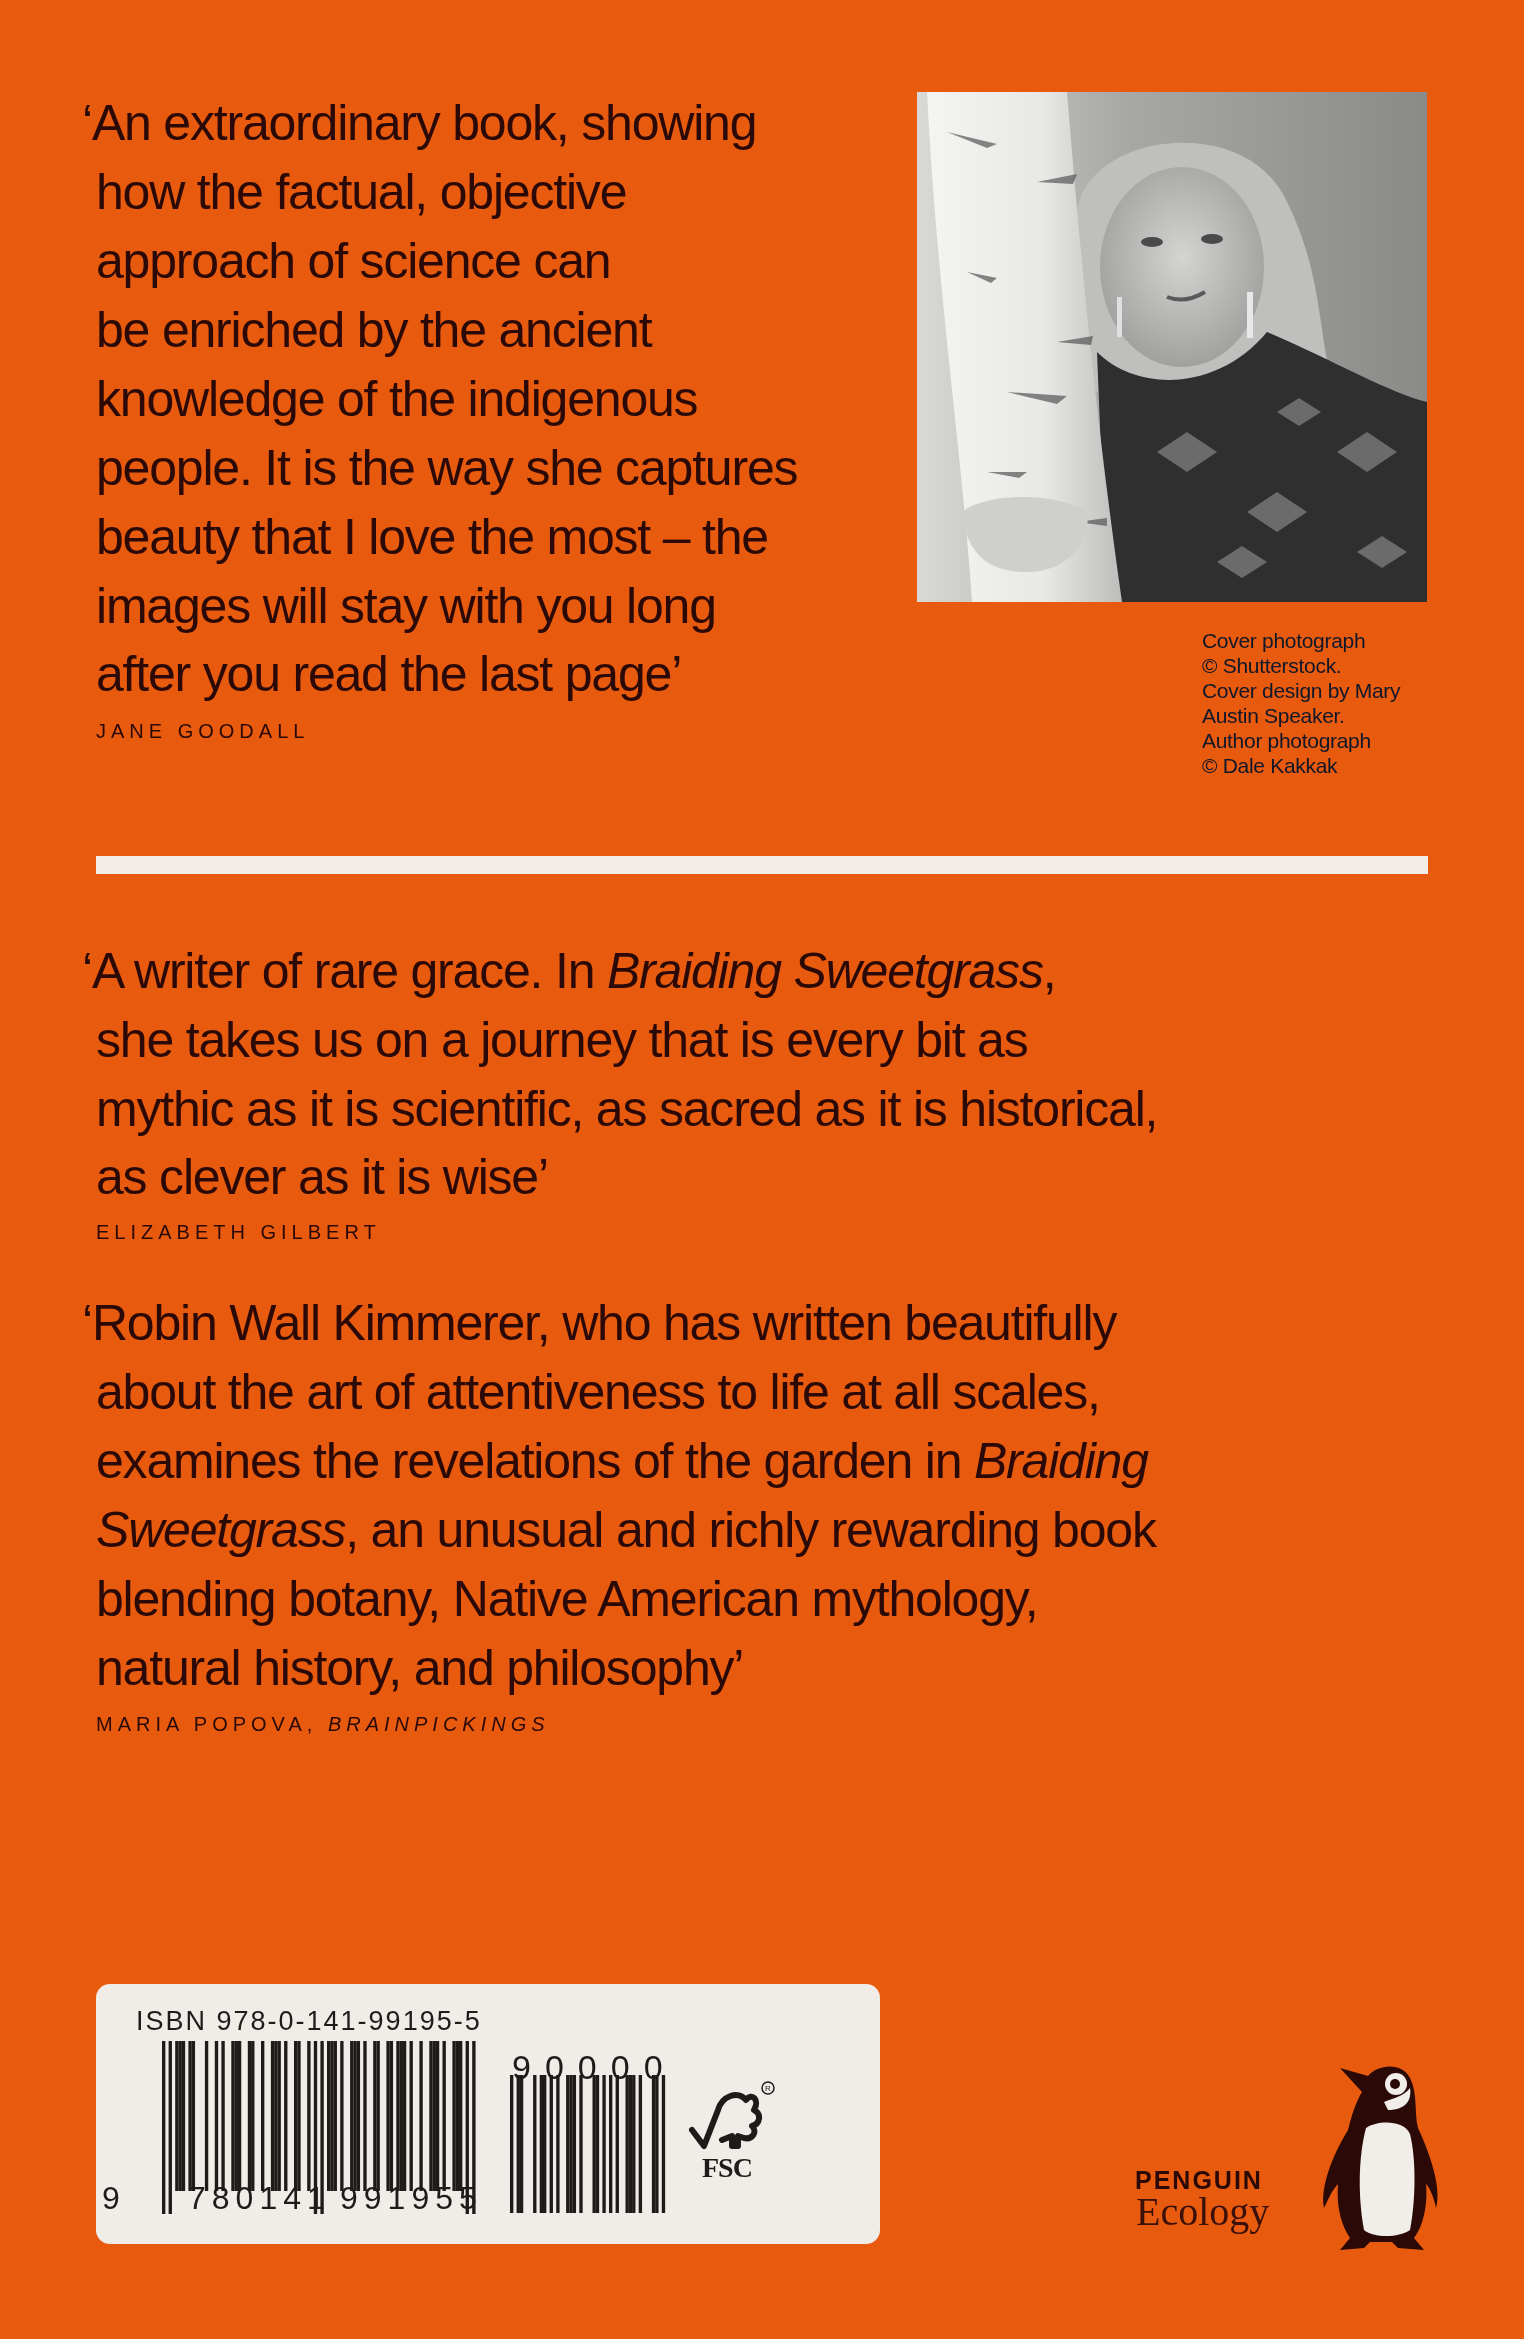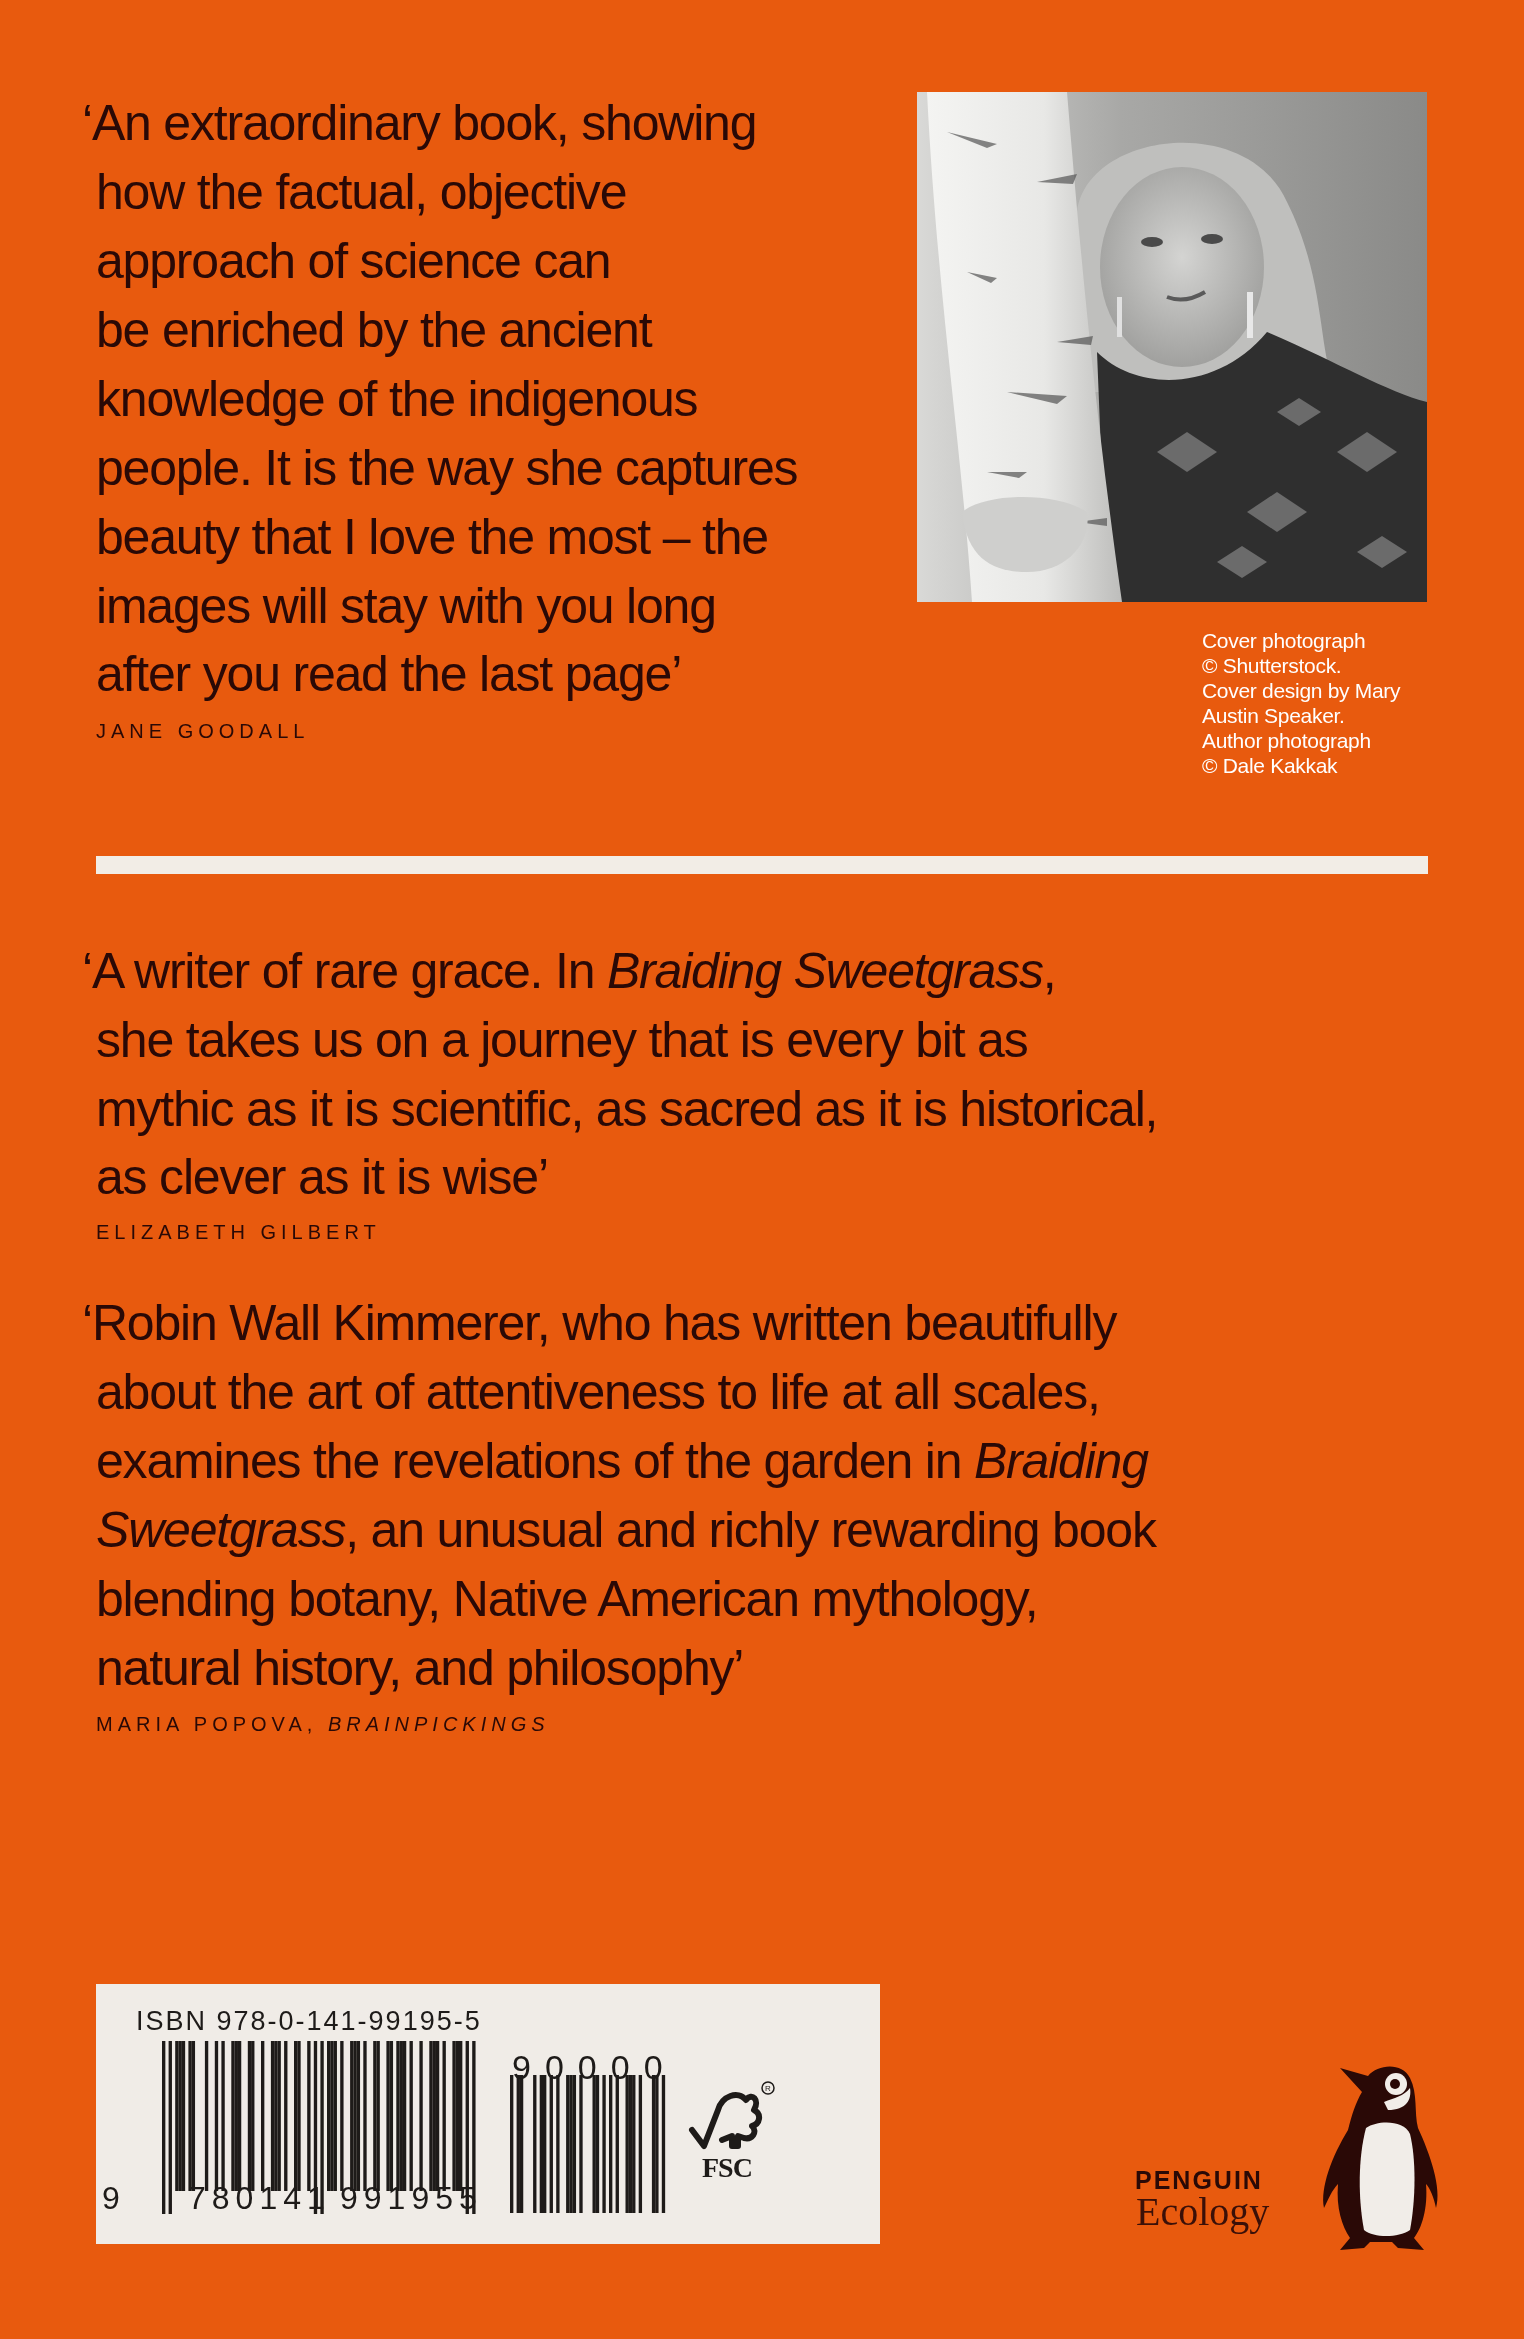--- a/index.html
+++ b/index.html
@@ -23,30 +23,31 @@
     font-size: 20px; letter-spacing: 5px; white-space: nowrap;
     text-transform: uppercase;
   }
   .credit em { font-style: italic; }
   .photo {
     left: 917px; top: 92px; width: 510px; height: 510px;
     background: #7d7d7d; overflow: hidden;
   }
   .photo-credits {
     left: 1202px; top: 628px; width: 240px;
-    font-size: 21px; line-height: 25px; color: #ffffff;
+    font-size: 21px; line-height: 25px; color: #0f172a;
     letter-spacing: -0.3px;
   }
   .divider {
     left: 96px; top: 856px; width: 1332px; height: 18px;
     background: #f2ede6;
   }
   .barcode-box {
     left: 96px; top: 1984px; width: 784px; height: 260px;
     background: #f0ece7;
+    border-radius: 14px;
   }
   .isbn-text {
     left: 40px; top: 22px; font-size: 27px; color: #1e1b19;
     letter-spacing: 2px; white-space: nowrap;
     font-family: "Liberation Sans Narrow", "Liberation Sans", sans-serif;
   }
   .ean-digits {
     top: 196px; font-size: 32px; color: #1e1b19;
     font-family: "Liberation Sans", sans-serif;
     white-space: nowrap; letter-spacing: 6px;

